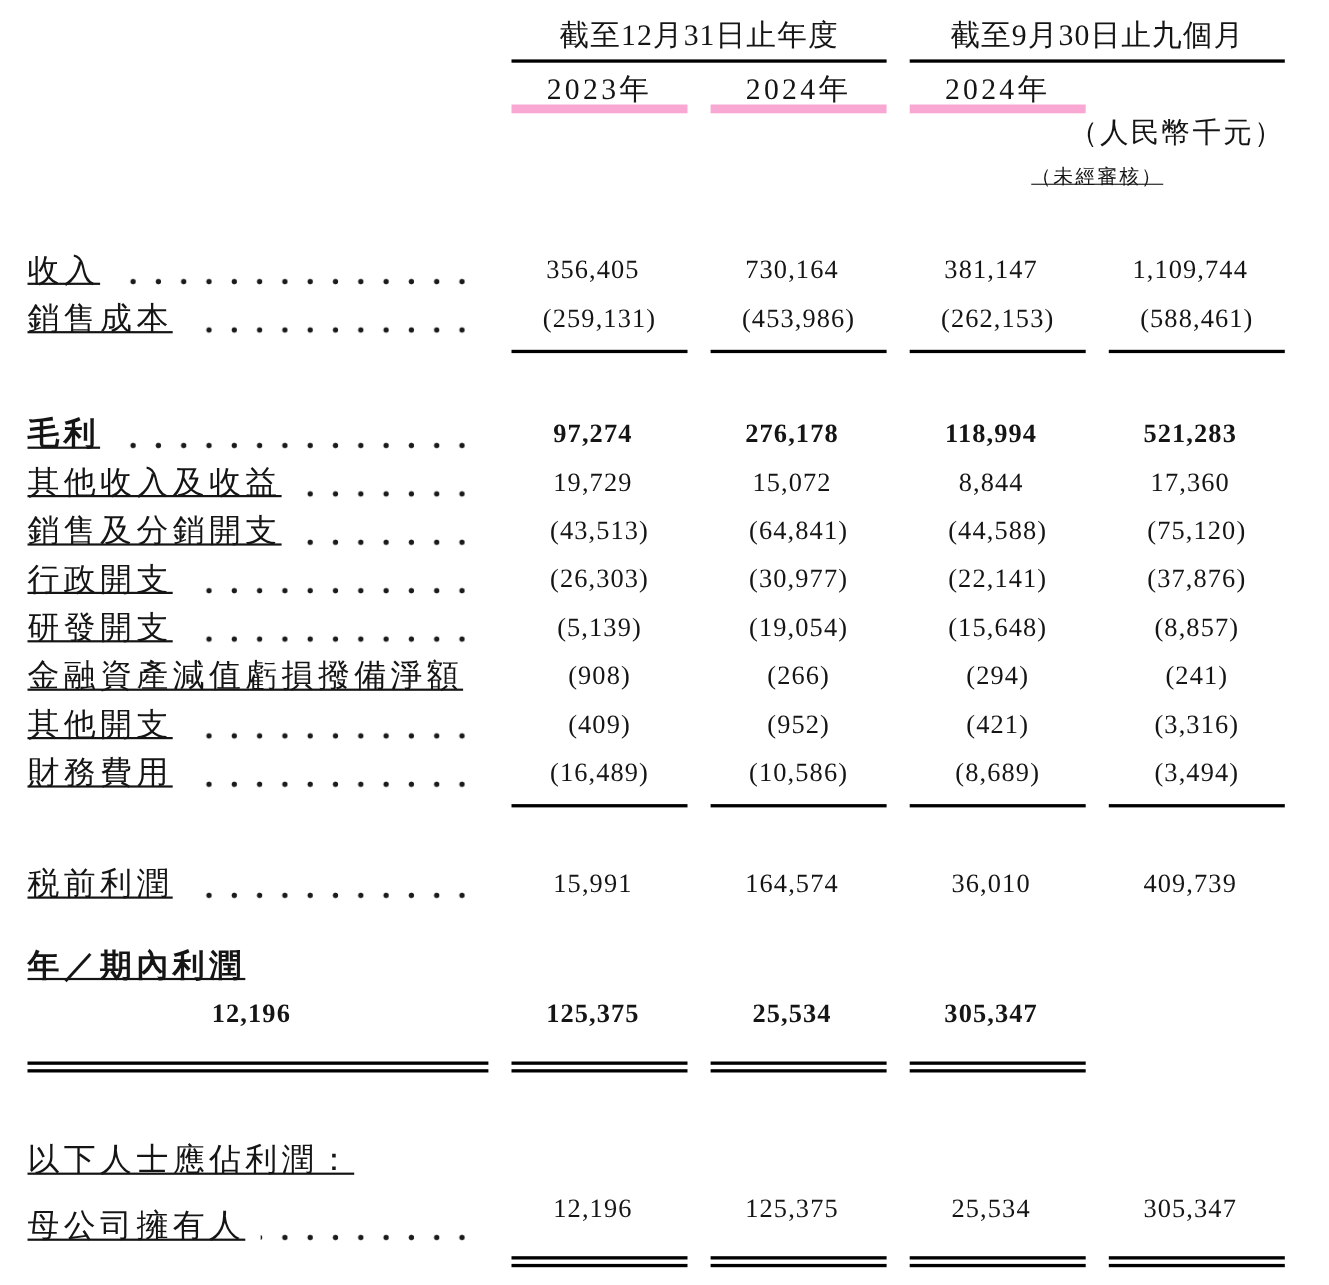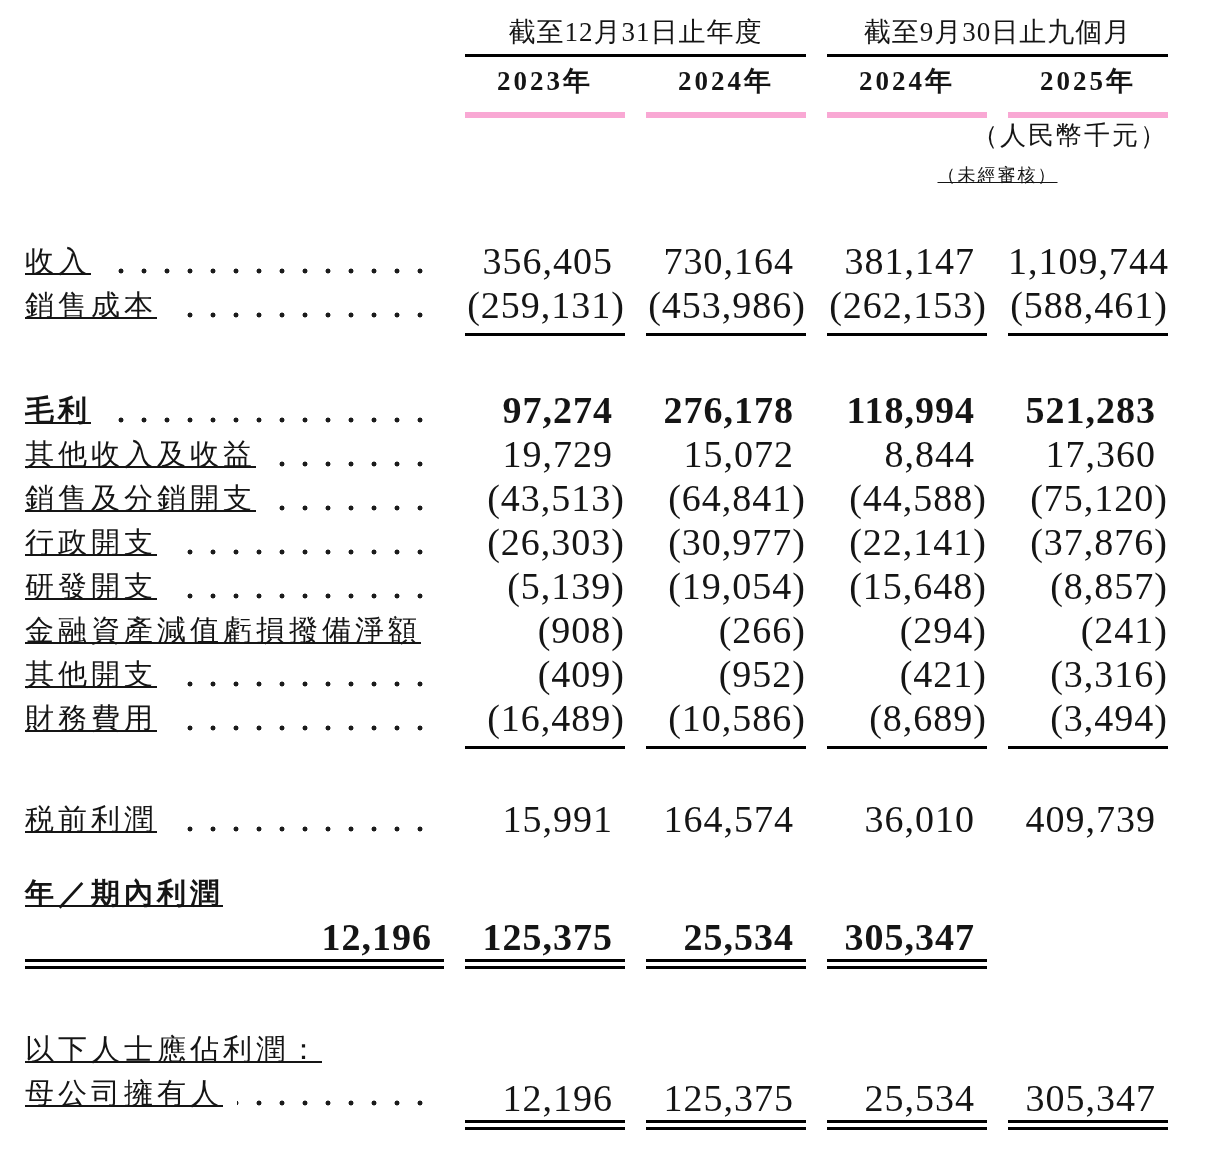--- a/index.html
+++ b/index.html
@@ -7,61 +7,60 @@
        font-family:"Liberation Serif","DejaVu Serif",serif;}
   .sheet{padding:10px 40px 0 25px;}
   .grid{display:grid;grid-template-columns:1fr 160px 160px 160px 160px;column-gap:21px;align-items:end;}
 
   
   .g{border-bottom:3px solid #000;text-align:center;font-weight:400;
      font-size:27px;line-height:28px;padding:8px 0 8px 0;letter-spacing:1px;white-space:nowrap;}
   .g1{grid-column:2/4;}
   .g2{grid-column:4/6;}
   .years{margin-top:11px;}
-  .y{border-bottom:6px solid #f9a8d4;text-align:center;font-weight:700;
-     font-size:27px;line-height:26px;padding-bottom:18px;letter-spacing:3px;white-space:nowrap;}
+  .y{border-bottom:8px solid #f9a8d4;text-align:center;font-weight:400;
+     font-size:27px;line-height:26px;padding-bottom:1px;letter-spacing:3px;white-space:nowrap;}
   .unit{grid-column:2/6;text-align:right;font-size:26px;line-height:28px;padding-top:4px;letter-spacing:2px;}
   .audit{grid-column:4/6;text-align:center;font-size:18px;line-height:28px;padding-top:11px;letter-spacing:2px;text-decoration:underline;}
 
   
   .rows{margin-top:50px;}
   .row{align-items:end;}
   .lbl{display:flex;align-items:flex-end;min-width:0;grid-column:1/2;}
   .lab{font-size:29px;line-height:44px;letter-spacing:4px;white-space:nowrap;text-decoration:underline;}
   .leader{flex:1 1 auto;min-width:0;height:6px;margin:0 4px 9px 14px;
           background-image:radial-gradient(circle at 3px 3px,#1b1b1b 2.1px,rgba(0,0,0,0) 2.8px);
           background-size:23px 6px;background-repeat:repeat-x;background-position:right bottom;}
-  .num{font-size:38px;line-height:44px;letter-spacing:1px;text-align:right;
+  .num{font-size:24px;line-height:44px;letter-spacing:1px;text-align:center;
        white-space:nowrap;padding-right:12px;}
   .num.neg{padding-right:0;}
   .b .lab,.b .num{font-weight:700;}
   .ru .num{border-bottom:3px solid #000;padding-bottom:6px;}
   .ru .lbl{padding-bottom:9px;}
-  .rd .num{border-bottom:10px double #000;padding-bottom:0;}
+  .rd .num{border-bottom:10px double #000;padding-bottom:21px;}
   .rd .lbl{padding-bottom:15px;}
   .full{grid-column:1/6;}
   .indent .lab{padding-left:38px;}
   .sp1{height:52px;}.sp2{height:48px;}.sp3{height:30px;}.sp4{height:58px;}
 </style>
 </head>
 <body>
 
 <div class="sheet">
 
   <div class="grid">
     <div class="g g1">截至12月31日止年度</div>
     <div class="g g2">截至9月30日止九個月</div>
   </div>
 
   <div class="grid years">
     <div></div>
     <div class="y">2023年</div>
     <div class="y">2024年</div>
     <div class="y">2024年</div>
-    <div class="y">2025年</div>
   </div>
 
   <div class="grid">
     <div class="unit">（人民幣千元）</div>
     <div class="audit">（未經審核）</div>
   </div>
 
   <div class="rows">
 
     <div class="grid row">

